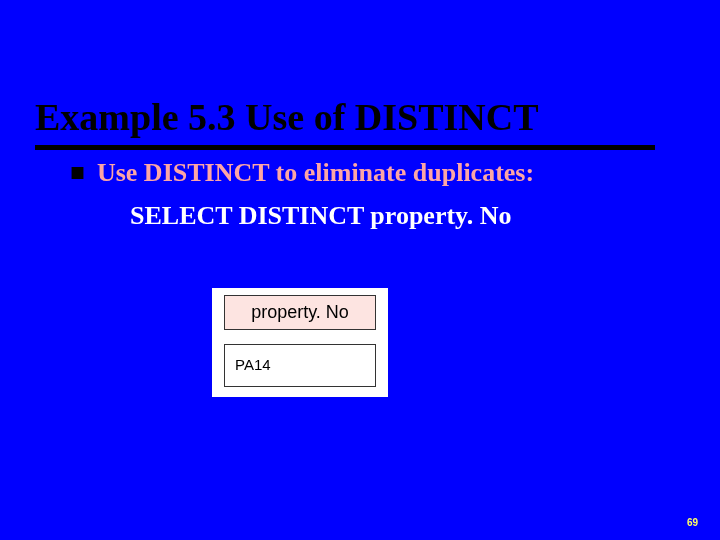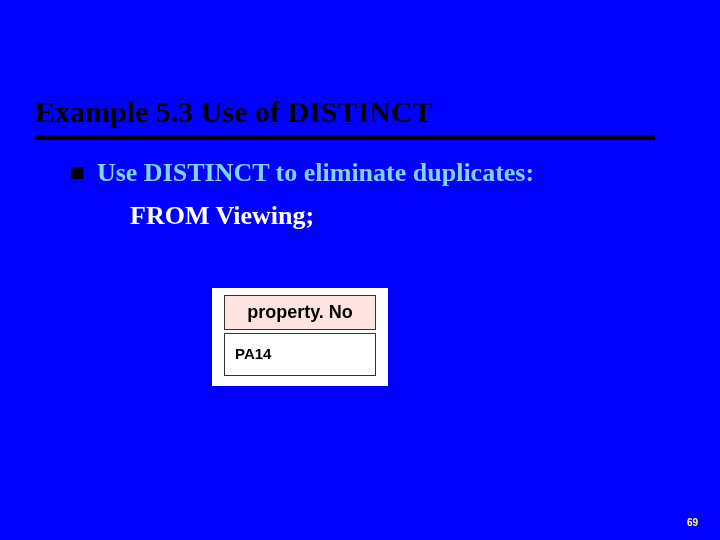--- a/index.html
+++ b/index.html
@@ -15,21 +15,21 @@
     position: relative;
   }
   .title-wrap {
     position: absolute;
     left: 35px;
     top: 95px;
     width: 620px;
   }
   .title {
     color: #000;
-    font-size: 30px;
+    font-size: 38px;
     font-weight: bold;
     padding-bottom: 4px;
   }
   .title-underline {
     width: 620px;
     height: 5px;
     background: #000;
     margin-top: 2px;
   }
   .bullet {
@@ -44,38 +44,38 @@
     color: #000;
     font-size: 22px;
     line-height: 1;
     transform: rotate(45deg);
     display: inline-block;
     margin-right: 2px;
     position: relative;
     top: -2px;
   }
   .bullet-text {
-    color: #7dd3fc;
+    color: #fca5a5;
     font-size: 26px;
     font-weight: bold;
     text-align: right;
   }
   .sql-block {
     position: absolute;
     left: 130px;
     top: 200px;
     color: #ffffff;
     font-size: 26px;
     font-weight: bold;
     line-height: 1.25;
   }
   .body-cell-wrap {
     border: 1px solid #333;
     padding: 8px 10px 10px 10px;
-    margin-top: 3px;
+    margin-top: 14px;
   }
   .body-cell-wrap div {
     font-size: 15px;
     color: #000;
     line-height: 1.55;
   }
   .header-cell-wrap {
     border: 1px solid #333;
     background: #fde4e1;
     padding: 6px 0;
@@ -84,21 +84,20 @@
     color: #000;
   }
   .table-outer {
     position: absolute;
     left: 212px;
     top: 288px;
     width: 176px;
     background: #ffffff;
     padding: 7px 12px 10px 12px;
     font-family: Arial, Helvetica, sans-serif;
-    font-weight: bold;
   }
   .page-num {
     position: absolute;
     right: 22px;
     bottom: 12px;
     color: #ffff66;
     font-size: 10px;
     font-family: Arial, sans-serif;
     font-weight: bold;
     margin-top: 9px;
@@ -113,21 +112,21 @@
     <div class="title">Example 5.3  Use of DISTINCT</div>
     <div class="title-underline"></div>
   </div>
 
   <div class="bullet">
     <span class="bullet-marker">◆</span>
     <span class="bullet-text">Use DISTINCT to eliminate duplicates:</span>
   </div>
 
   <div class="sql-block">
-    <div>FROM Viewing;</div>
+    <div>SELECT DISTINCT property. No</div>
   </div>
 
   <div class="table-outer">
     <div class="header-cell-wrap">property. No</div>
     <div class="body-cell-wrap">
       <div>PA14</div>
     </div>
   </div>
 
   <div class="page-num">69</div>

